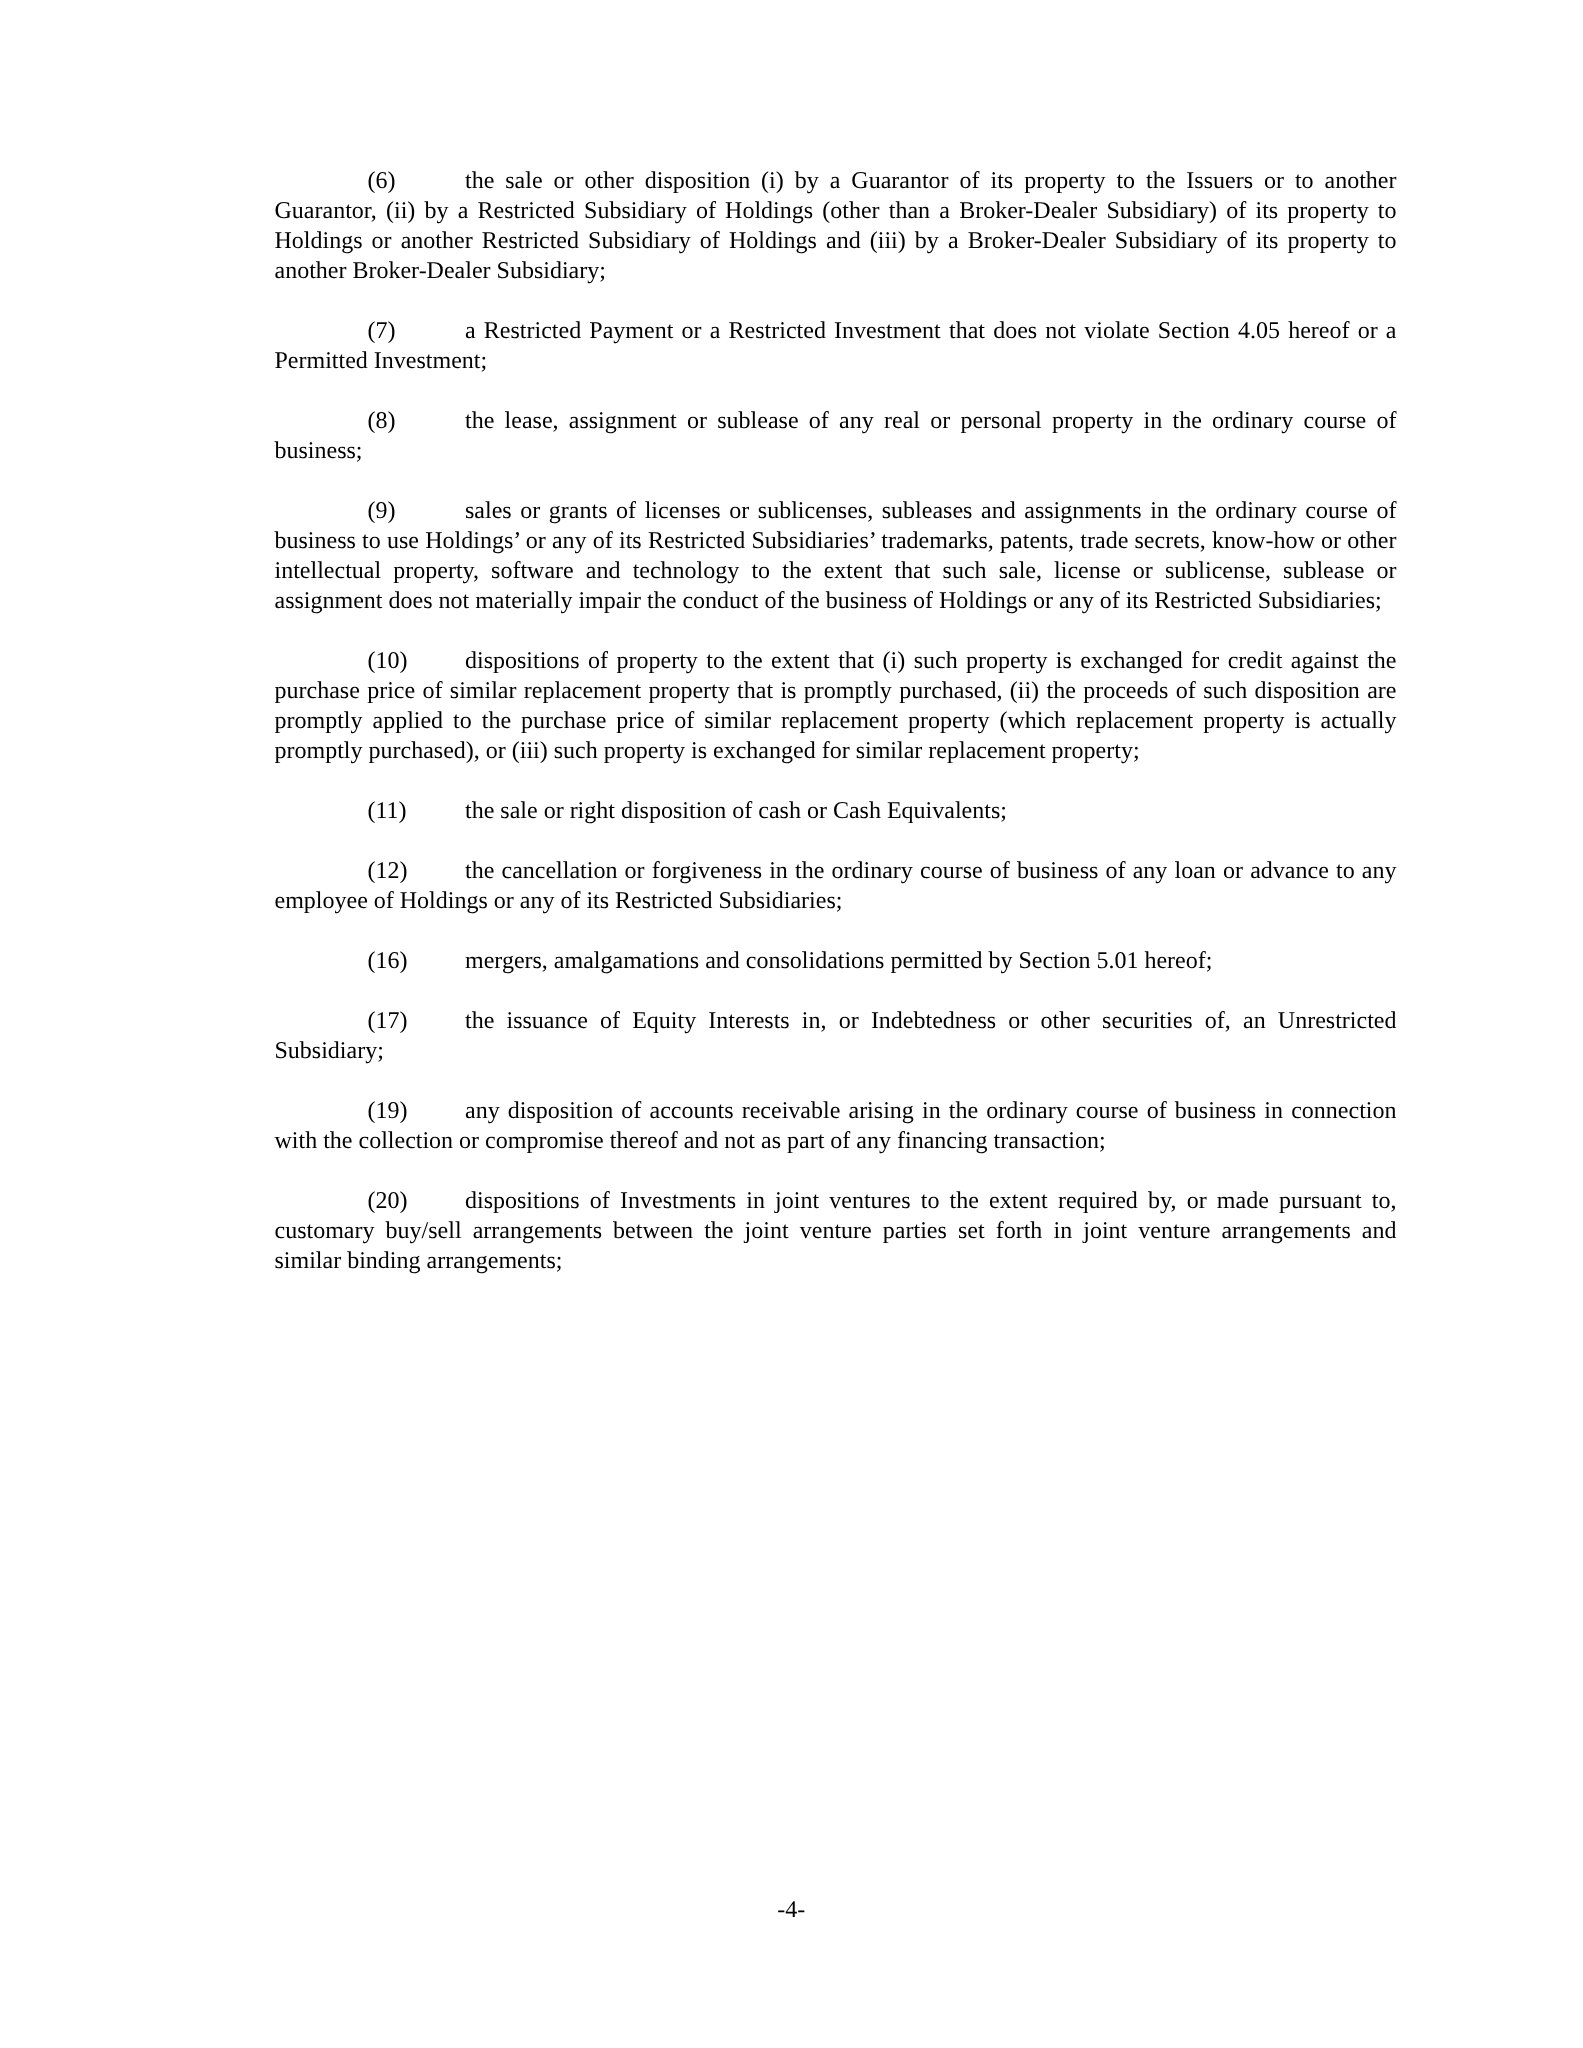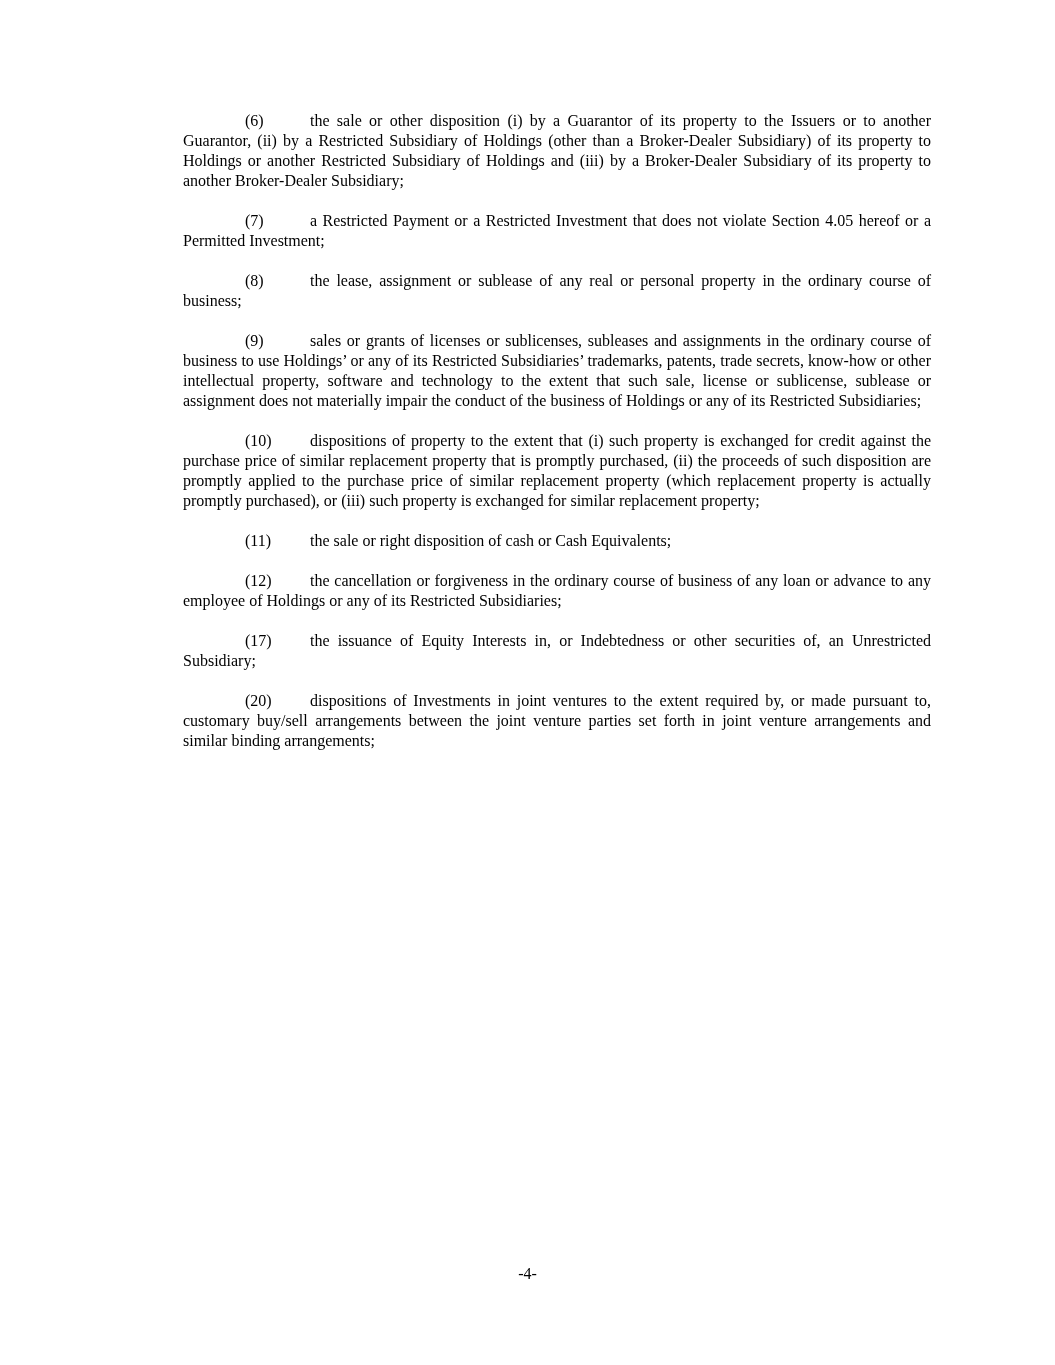--- a/index.html
+++ b/index.html
@@ -58,23 +58,25 @@
 
   <p class="para"><span class="num">(10)</span><span>dispositions of property to the extent that (i) such property is exchanged for credit against the purchase price of similar replacement property that is promptly purchased, (ii) the proceeds of such disposition are promptly applied to the purchase price of similar replacement property (which replacement property is actually promptly purchased), or (iii) such property is exchanged for similar replacement property;</span></p>
 
   <p class="para"><span class="num">(11)</span><span>the sale or right disposition of cash or Cash Equivalents;</span></p>
 
   <p class="para"><span class="num">(12)</span><span>the cancellation or forgiveness in the ordinary course of business of any loan or advance to any employee of Holdings or any of its Restricted Subsidiaries;</span></p>
 
 
 
 
+  <p class="para"><span class="num">(16)</span><span>mergers, amalgamations and consolidations permitted by Section 5.01 hereof;</span></p>
 
   <p class="para"><span class="num">(17)</span><span>the issuance of Equity Interests in, or Indebtedness or other securities of, an Unrestricted Subsidiary;</span></p>
 
 
+  <p class="para"><span class="num">(19)</span><span>any disposition of accounts receivable arising in the ordinary course of business in connection with the collection or compromise thereof and not as part of any financing transaction;</span></p>
 
   <p class="para"><span class="num">(20)</span><span>dispositions of Investments in joint ventures to the extent required by, or made pursuant to, customary buy/sell arrangements between the joint venture parties set forth in joint venture arrangements and similar binding arrangements;</span></p>
 
 
 </div>
   <div class="footer">-4-</div>
 </div>
 
 </body></html>

